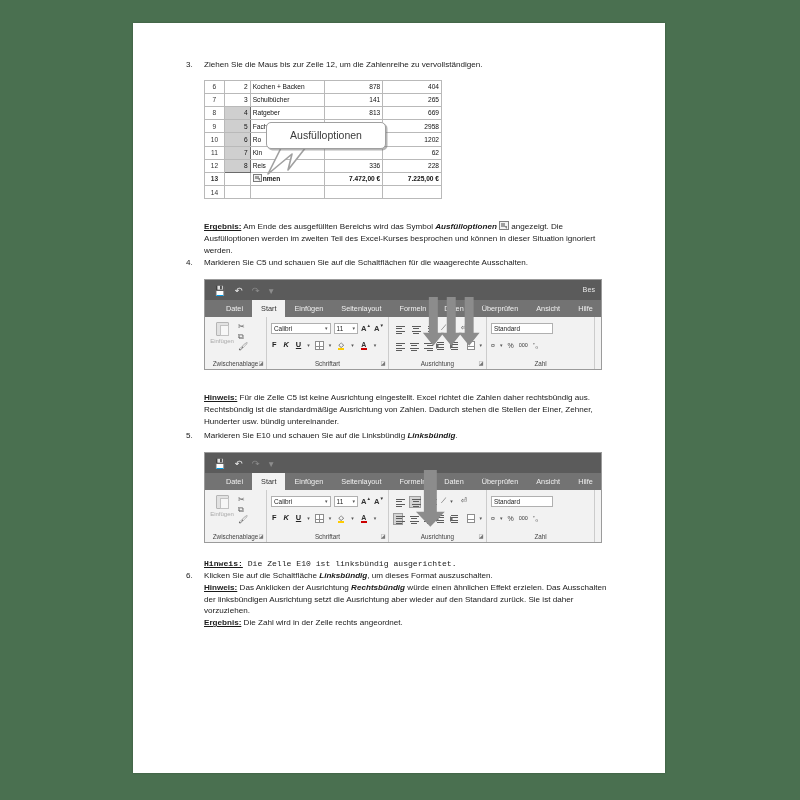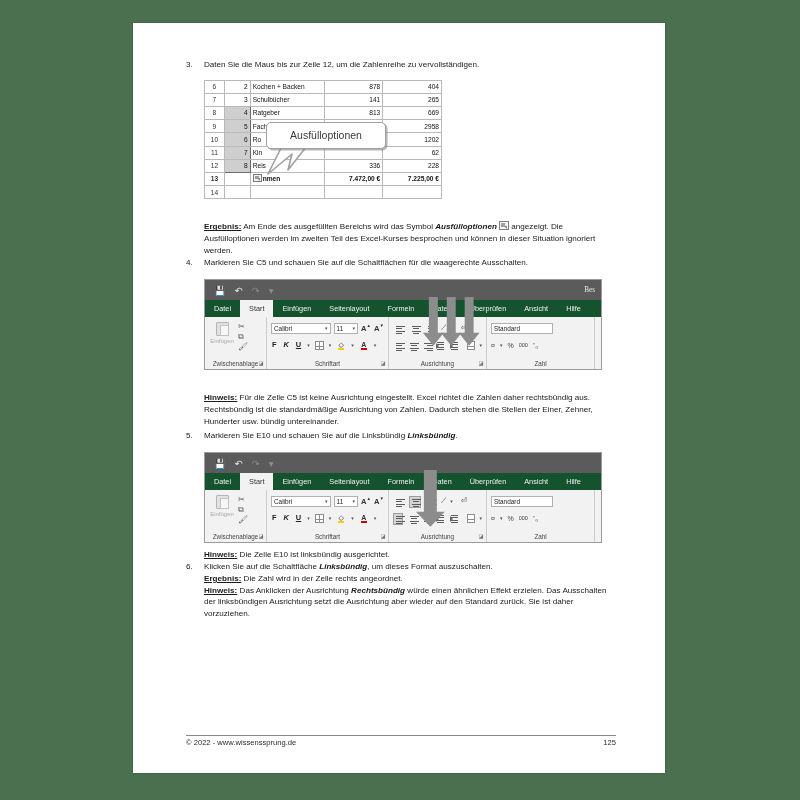--- a/index.html
+++ b/index.html
@@ -119,27 +119,27 @@
     position: relative; margin: 11px 0 0 18px;
     width: 398px; background: #ffffff;
     border: 1px solid #9b9b9b; overflow: hidden;
     font-size: 7.2px; color: #f0f0f0;
   }
   .qat {
     background: #5b5b5b; height: 20px;
     display: flex; align-items: center; padding: 0 9px; gap: 9px;
     position: relative;
   }
-  .qat .right { position: absolute; right: 6px; color: #e8e8e8; font-size: 7.2px; font-family: Liberation Serif, serif; }
+  .qat .right { position: absolute; right: 6px; color: #e8e8e8; font-size: 7.2px; }
   .qat .gl { font-size: 9.5px; color: #f2f2f2; line-height: 1; }
   .qat .gl.dim { color: #8d8d8d; }
 
   .tabs {
-    background: #14532d; height: 17px;
-    display: flex; align-items: stretch; padding-left: 0; text-align: center;
+    background: #737373; height: 17px;
+    display: flex; align-items: stretch; padding-left: 12px; text-align: center;
   }
   .tab {
     padding: 0 9px; display: flex; align-items: center;
     color: #f0f0f0; font-size: 7.3px; white-space: nowrap;
   }
   .tab.active { background: #f2f2f2; color: #333; }
 
   .groups {
     background: #f2f2f2; height: 52px; display: flex;
     color: #333; position: relative;
@@ -261,21 +261,21 @@
 </style>
 </head>
 <body>
 
 <div class="page">
   <div class="page-inner">
 
 
     <div class="li">
       <span class="num">3.</span>
-      <span class="txt">Daten Sie die Maus bis zur Zeile 12, um die Zahlenreihe zu vervollständigen.</span>
+      <span class="txt">Ziehen Sie die Maus bis zur Zeile 12, um die Zahlenreihe zu vervollständigen.</span>
     </div>
 
     <div class="sheetwrap">
       <table class="sheet">
         <tbody>
           <tr>
             <td class="rh">6</td>
             <td class="cb">2</td>
             <td class="cc">Kochen + Backen</td>
             <td class="cd">878</td>
@@ -677,36 +677,32 @@
         </div>
       </div>
 
       <svg class="arrows" viewBox="0 0 398 90" preserveAspectRatio="none">
         <g fill="#8c8c8c">
           <path d="M220,17 h13 v42 h8 l-14.5,15 l-14.5,-15 h8 z"></path>
         </g>
       </svg>
     </div>
 
-    <div class="para indent" style="margin-top:6px;">
+    <div class="para indent" style="margin-top:15px;font-family:Liberation Mono, monospace;">
       <span class="u-bold">Hinweis:</span><span> Die Zelle E10 ist linksbündig ausgerichtet.</span>
     </div>
 
     <div class="li tight" style="margin-top:0;">
       <span class="num">6.</span>
       <span class="txt"><span>Klicken Sie auf die Schaltfläche </span><span class="bi">Linksbündig</span><span>, um dieses Format auszuschalten.</span></span>
     </div>
 
     <div class="para indent" style="margin-top:0;">
+      <span class="u-bold">Hinweis:</span><span> Das Anklicken der Ausrichtung </span><span class="bi">Rechtsbündig</span><span> würde einen ähnlichen Effekt erzielen. Das Ausschalten der linksbündigen Ausrichtung setzt die Ausrichtung aber wieder auf den Standard zurück. Sie ist daher vorzuziehen.</span>
+    </div>
+
+    <div class="para indent" style="margin-top:0;">
       <span class="u-bold">Ergebnis:</span><span> Die Zahl wird in der Zelle rechts angeordnet.</span>
     </div>
 
-    <div class="para indent" style="margin-top:0;">
-      <span class="u-bold">Hinweis:</span><span> Das Anklicken der Ausrichtung </span><span class="bi">Rechtsbündig</span><span> würde einen ähnlichen Effekt erzielen. Das Ausschalten der linksbündigen Ausrichtung setzt die Ausrichtung aber wieder auf den Standard zurück. Sie ist daher vorzuziehen.</span>
-    </div>
-
   </div>
 
-  <div class="footer">
-    <span>© 2022 - www.wissenssprung.de</span>
-    <span>125</span>
-  </div>
 </div>
 
 </body></html>

